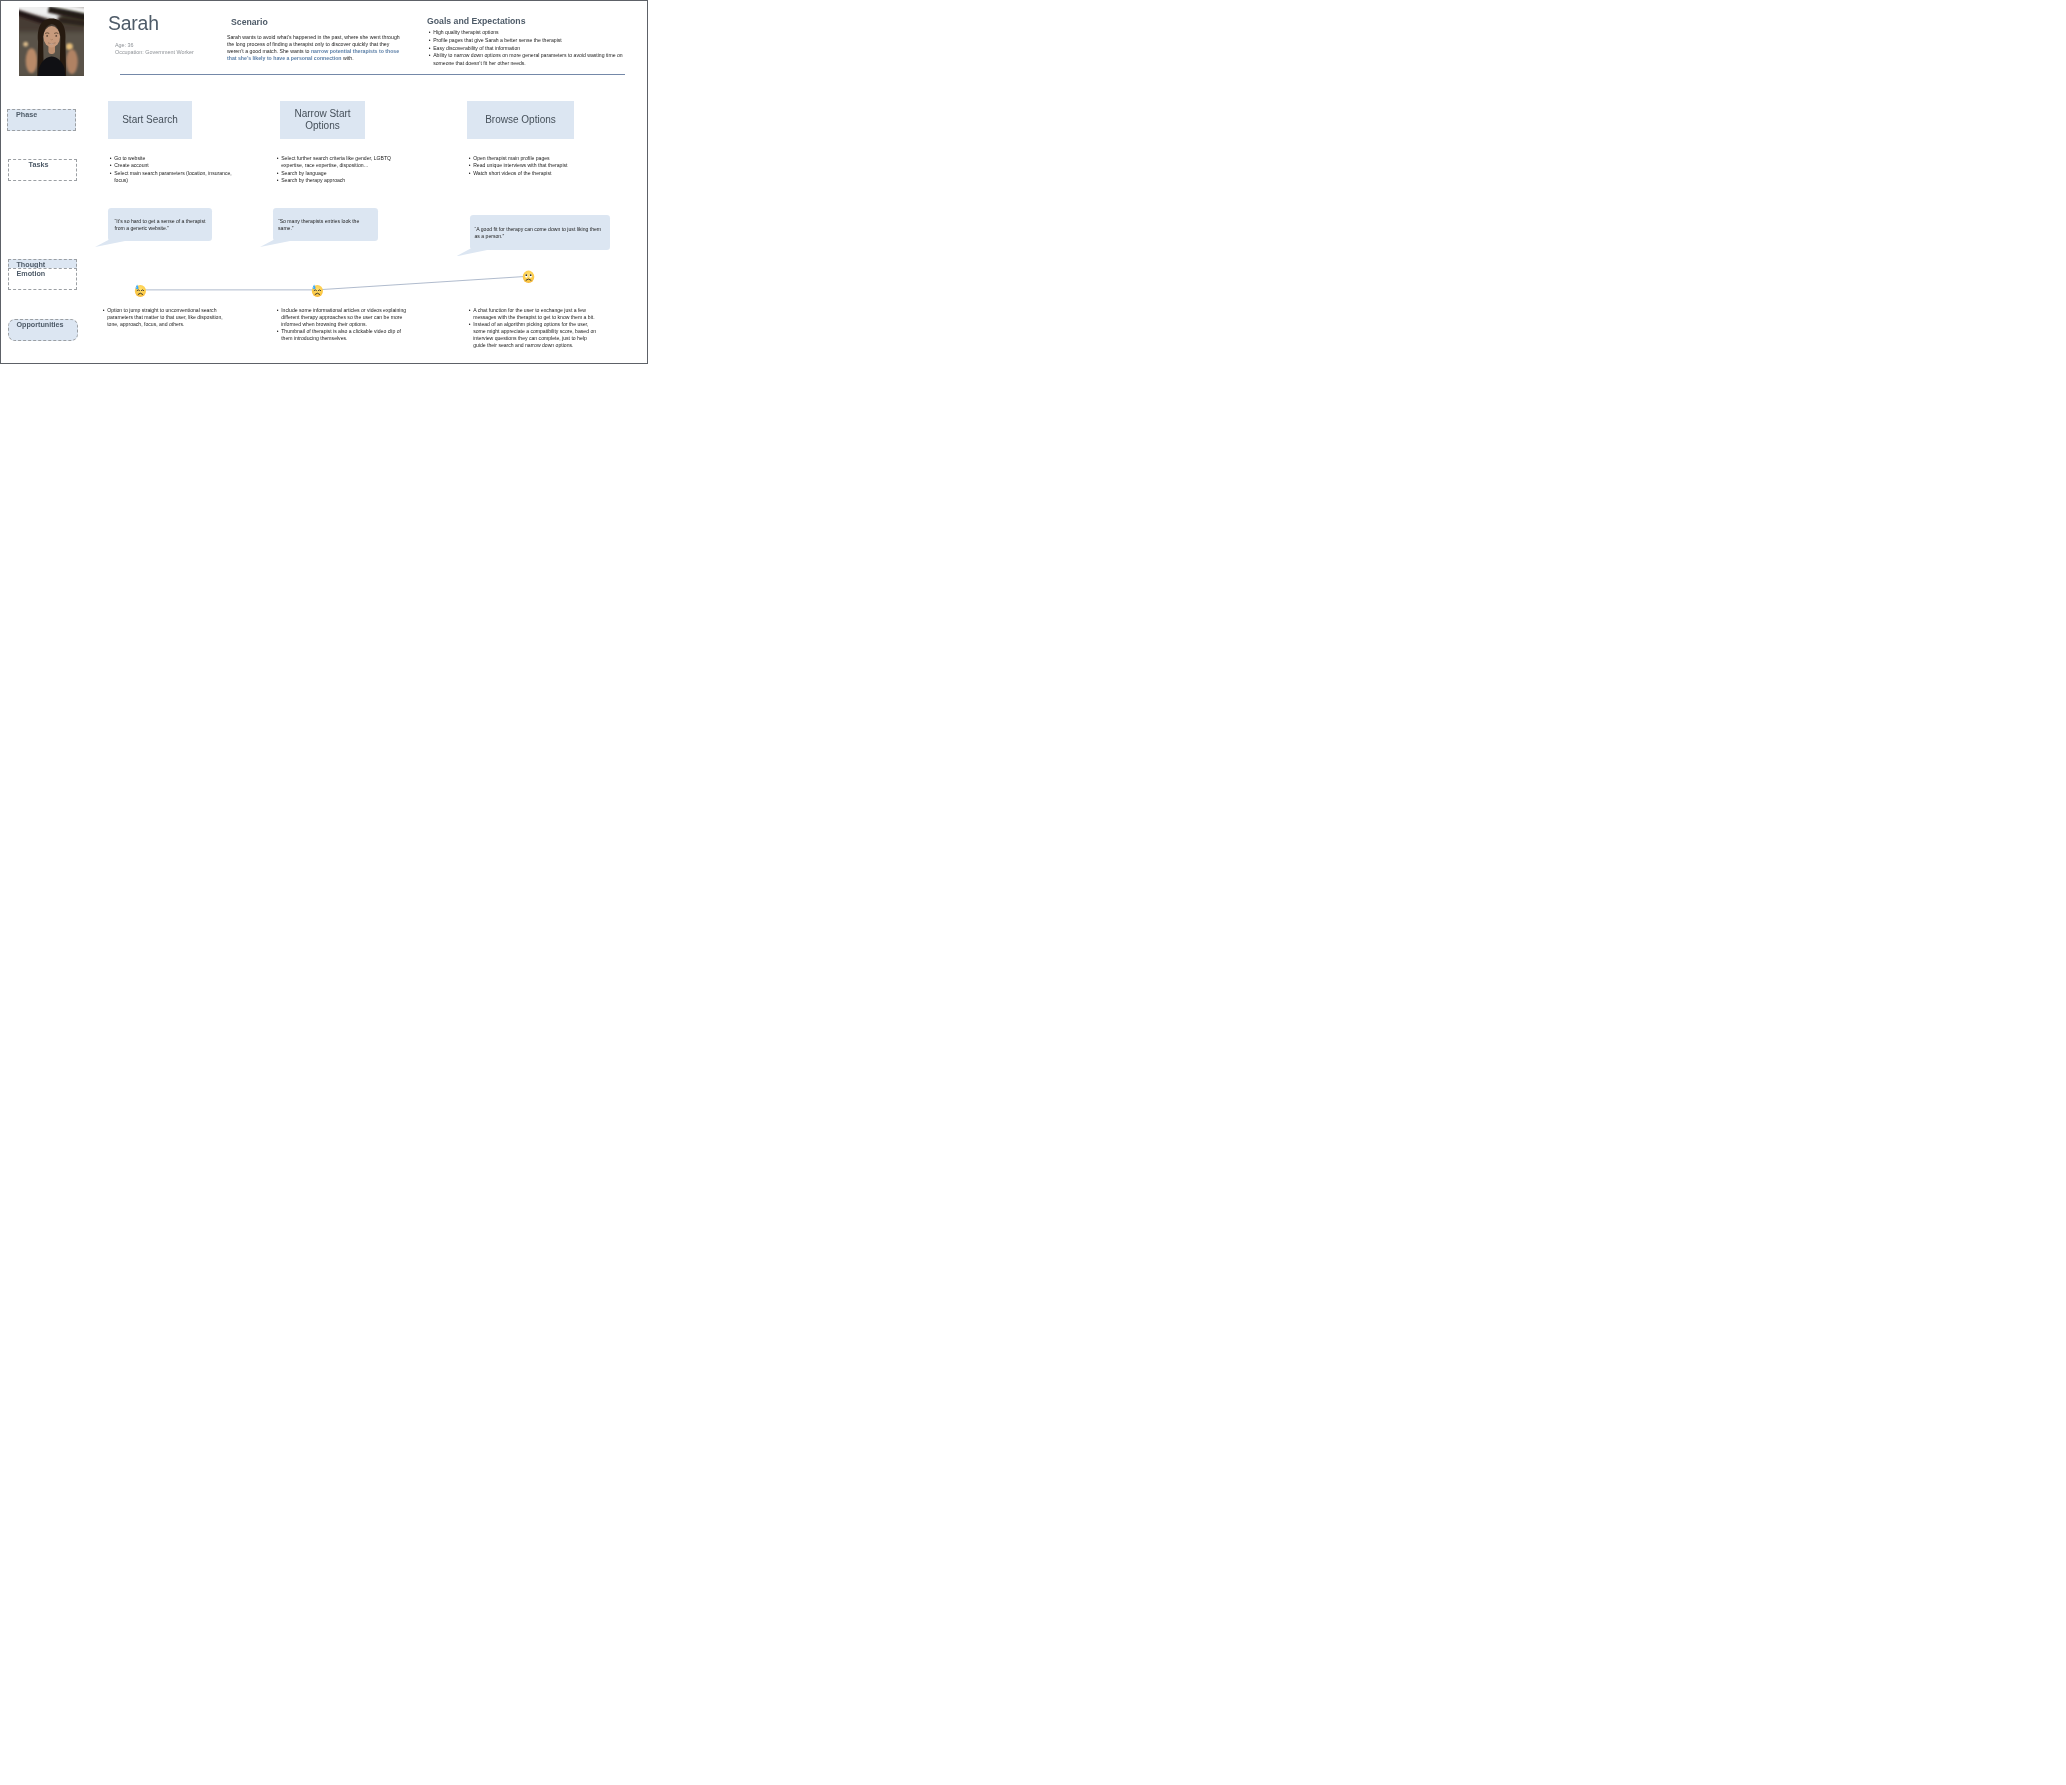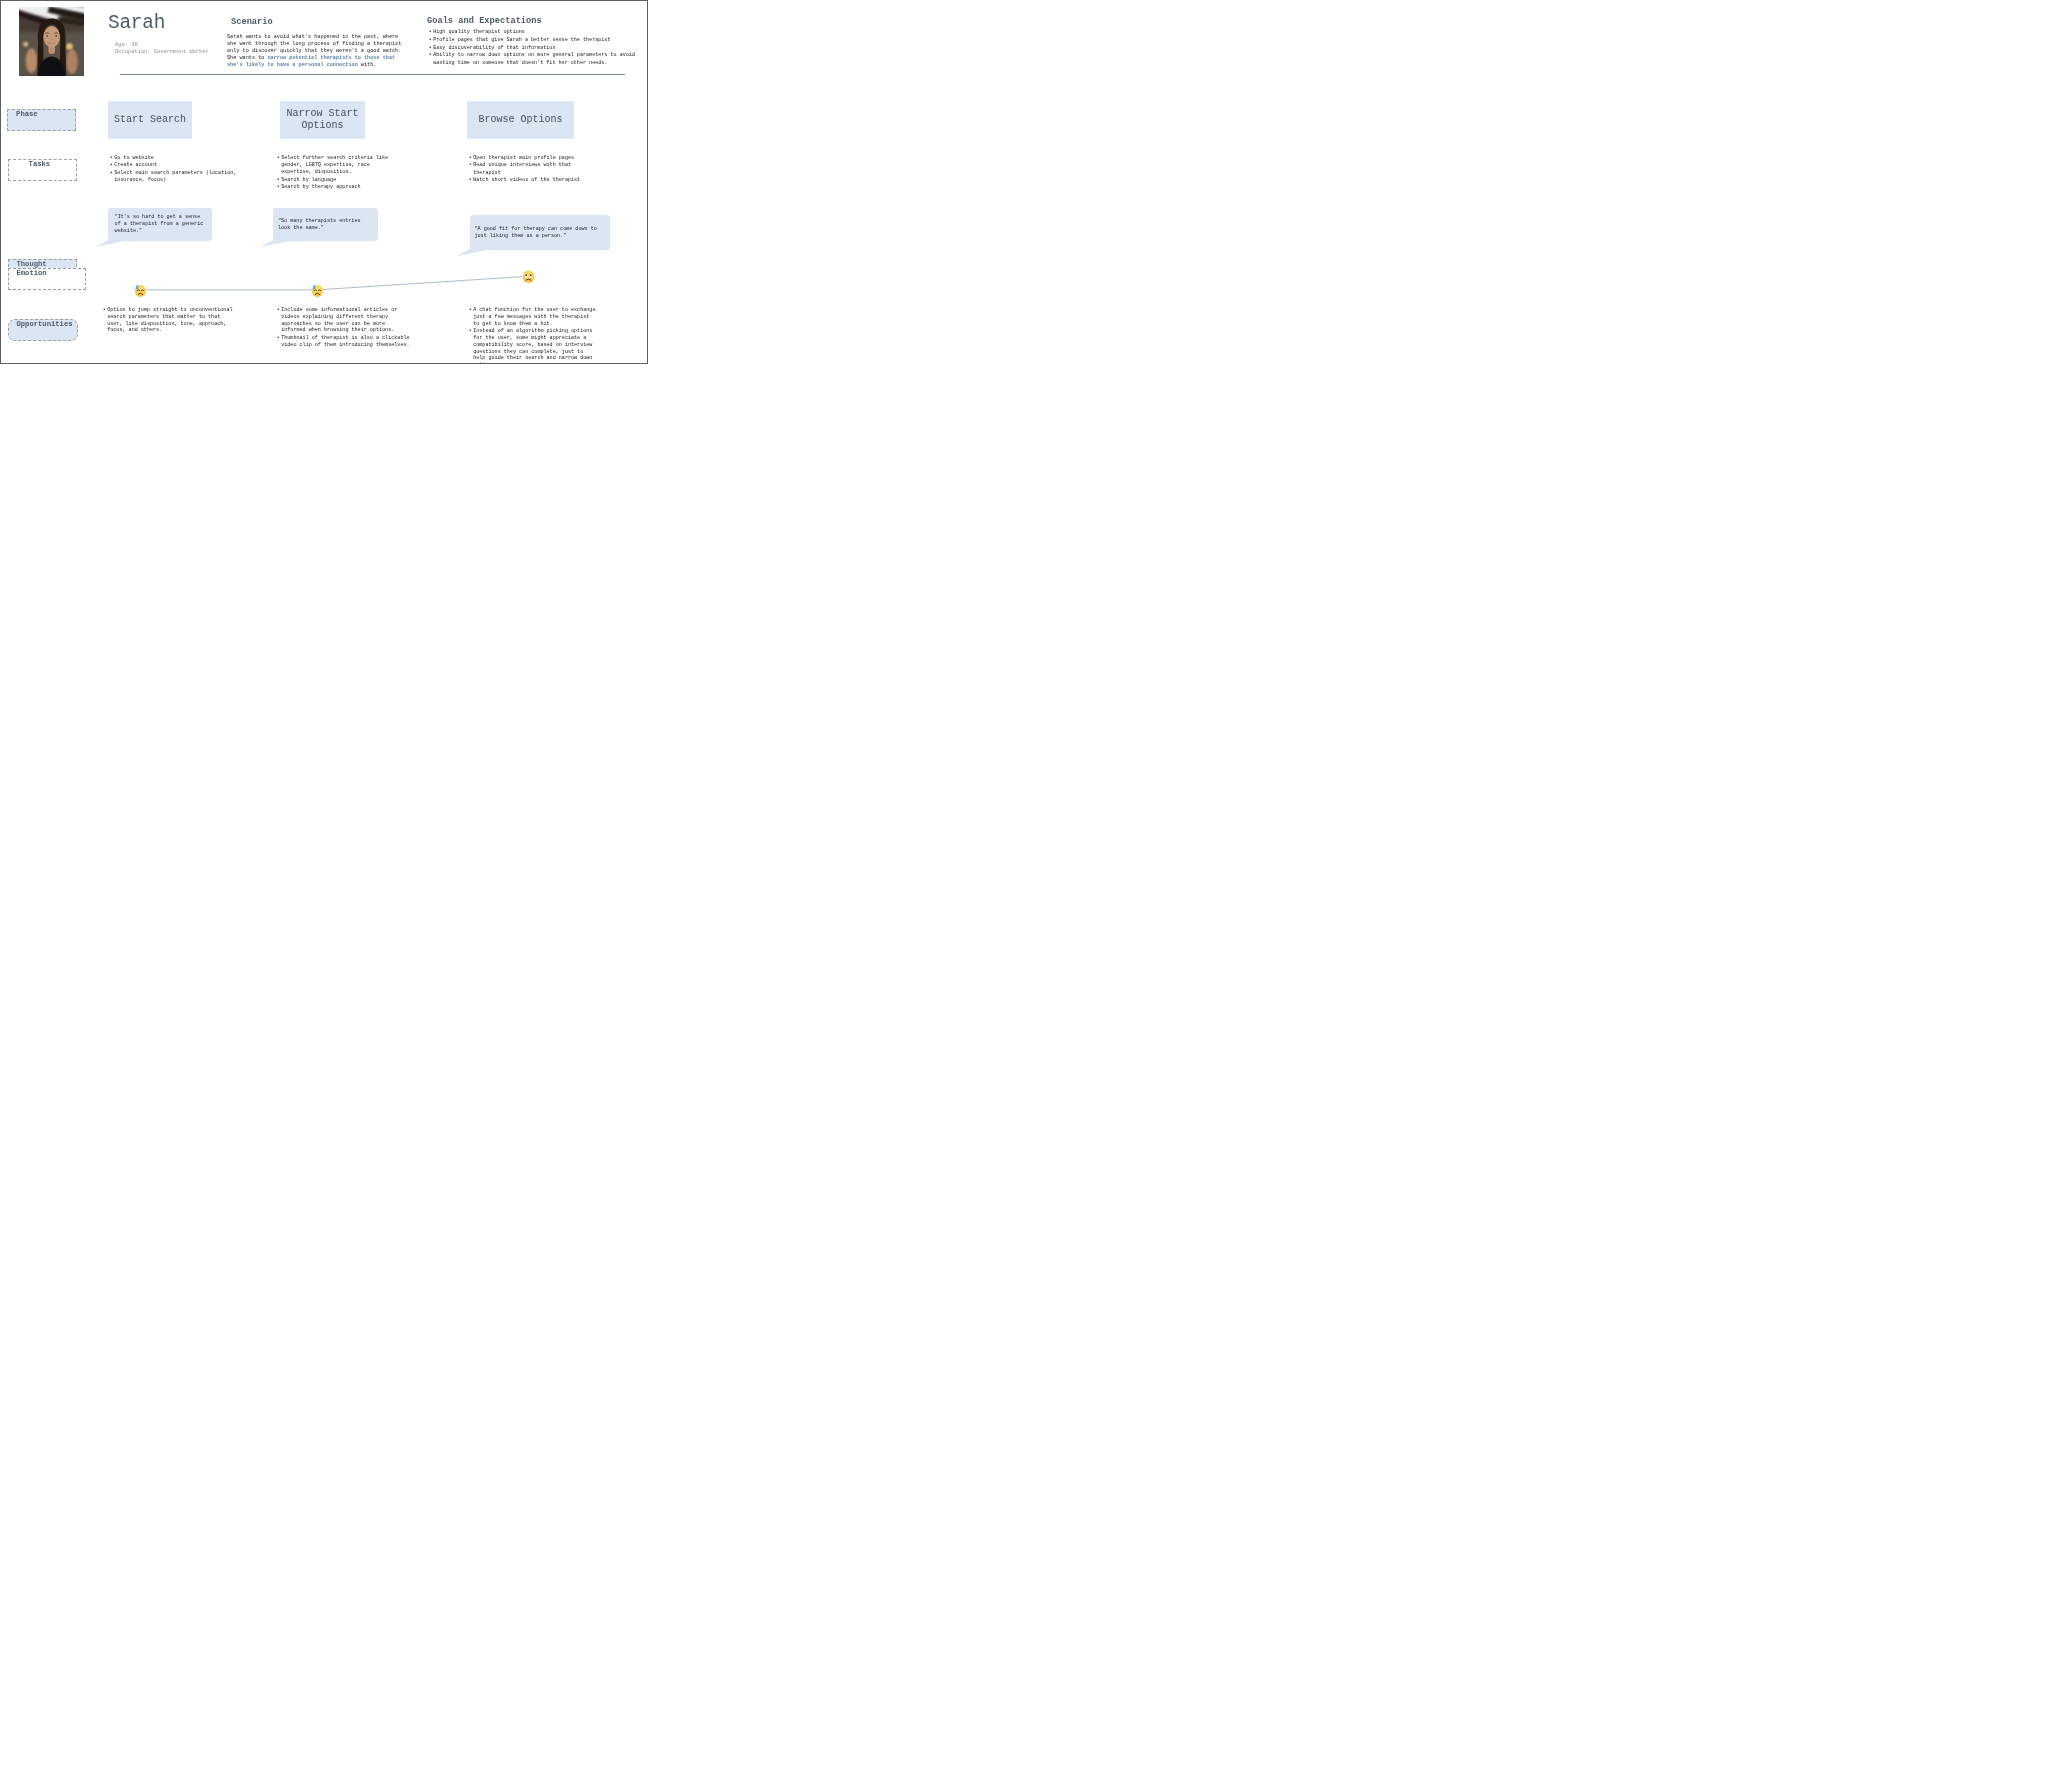--- a/index.html
+++ b/index.html
@@ -1,19 +1,19 @@
 <!DOCTYPE html>
 <html style="font-size:6.6px"><head>
 <meta charset="utf-8">
 <style>
   html,body{margin:0;padding:0;background:#fff;}
   .canvas{
     position:relative;width:648px;height:364px;background:#ffffff;
     border:0.4px solid #5d6167;box-sizing:border-box;overflow:hidden;
-    font-family:Liberation Mono, monospace;color:#1b1b1b;
+    font-family:Liberation Sans, sans-serif;color:#1b1b1b;
   }
   .abs{position:absolute;}
   .persona-name{font-size:19.4px;font-weight:400;color:#4e5b68;letter-spacing:-0.2px;}
   .persona-meta{font-size:5.4px;color:#8d9196;line-height:7px;}
   .sec-title{font-size:8.7px;font-weight:700;color:#4e5b68;}
   .body-txt{font-size:5.2px;line-height:6.9px;color:#1b1b1b;}
   .hl{color:#5d80a8;font-weight:700;}
   .divider{background:#7488a8;height:0.8px;}
   .row-label{
     background:#dce6f2;border:0.4px dashed #9b9fa3;box-sizing:border-box;
@@ -95,21 +95,21 @@
 
   <div class="abs row-label" style="left:6.2px;top:108px;width:69px;height:22px;">
       <span>Phase</span>
     </div>
   <div class="abs row-label plain" style="left:6.6px;top:158px;width:69px;height:22px;padding-left:20px;">
       <span>Tasks</span>
     </div>
   <div class="abs row-label" style="left:6.6px;top:212px;width:69px;height:21.5px;margin-top:46px;">
       <span>Thought</span>
     </div>
-  <div class="abs row-label plain" style="left:6.6px;top:267px;width:78px;height:22px;">
+  <div class="abs row-label plain" style="left:6.6px;top:267px;width:69px;height:22px;">
       <span>Emotion</span>
     </div>
   <div class="abs row-label" style="left:6.6px;top:318px;width:70px;height:22px;border-radius:7px;">
       <span>Opportunities</span>
     </div>
 
   <div class="abs hdr-box" style="left:107px;top:100px;width:84px;height:38px;">Start Search</div>
   <div class="abs hdr-box" style="left:279px;top:100px;width:85px;height:38px;">Narrow Start Options</div>
   <div class="abs hdr-box" style="left:466px;top:100px;width:107px;height:38px;">Browse Options</div>
 

